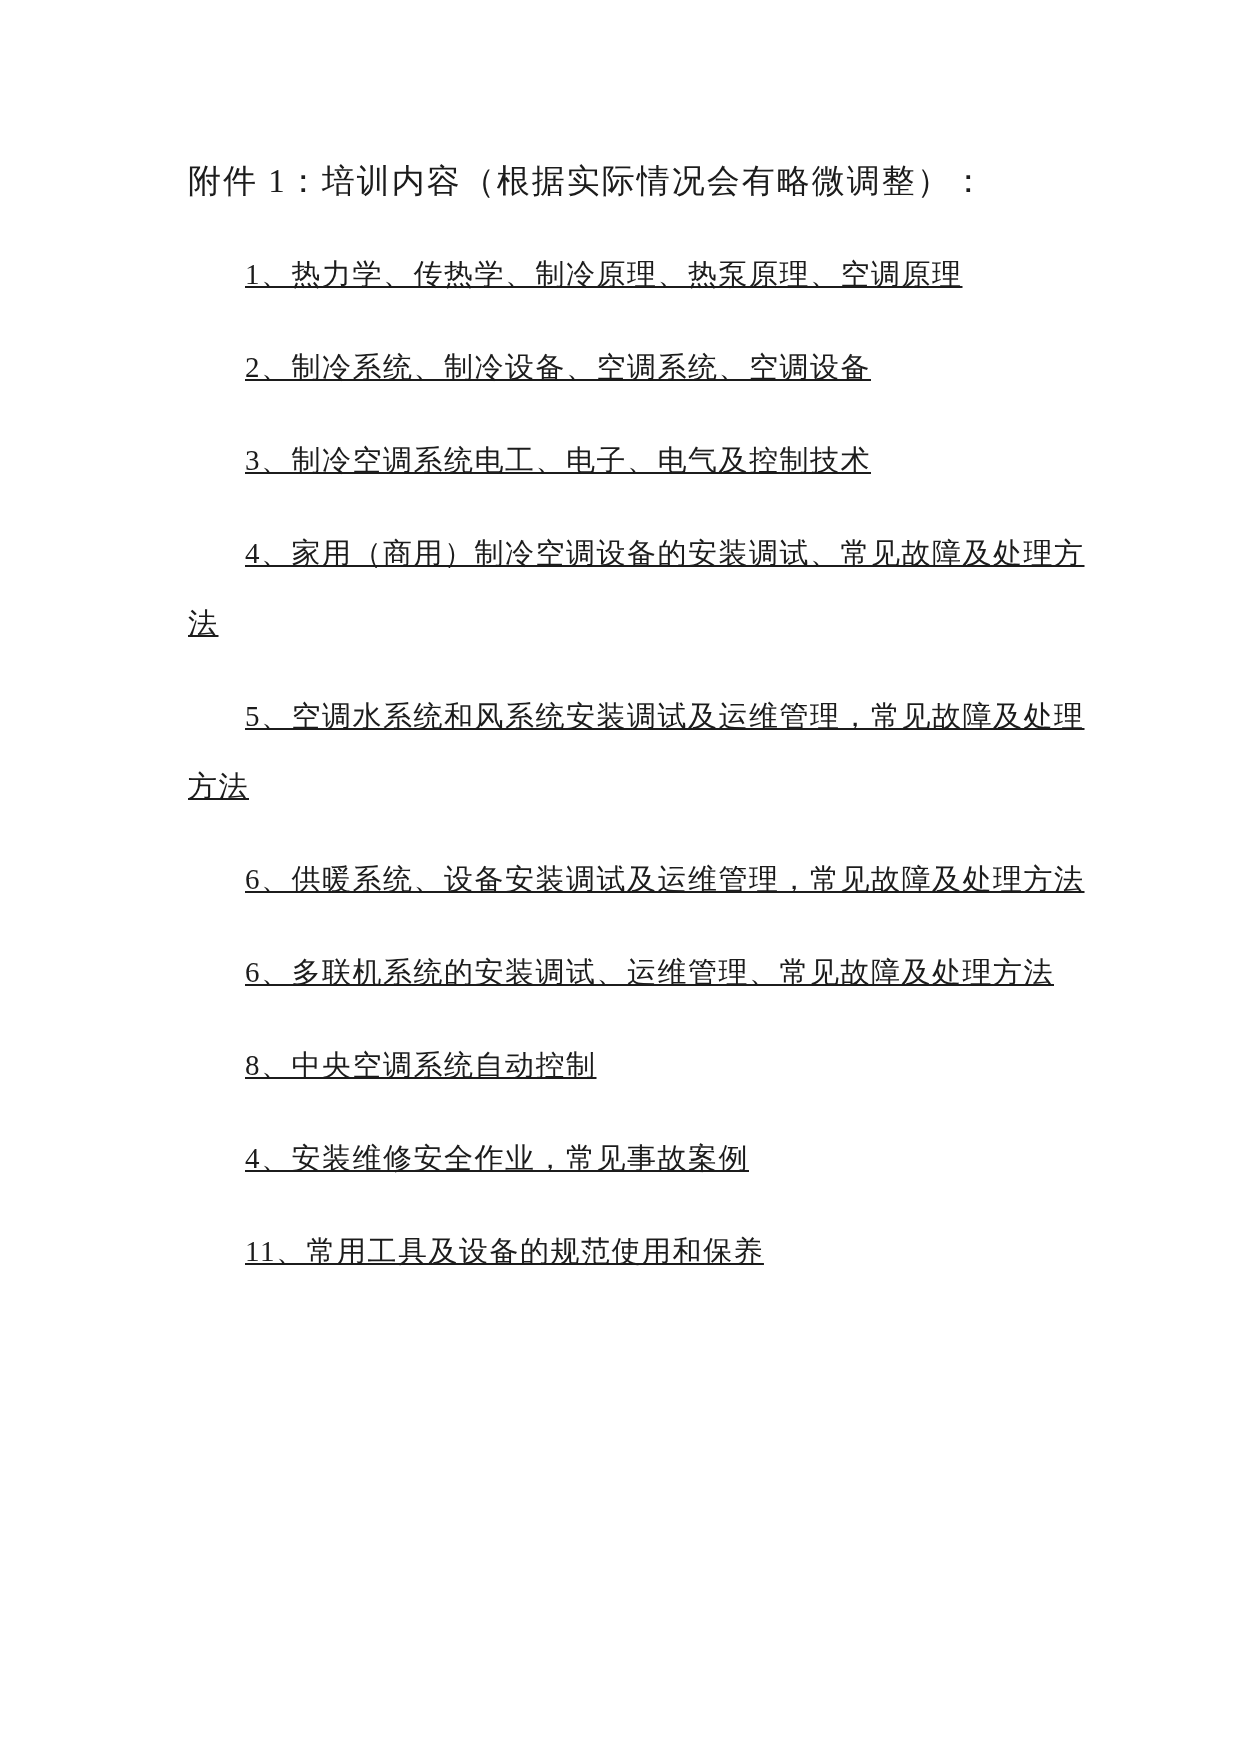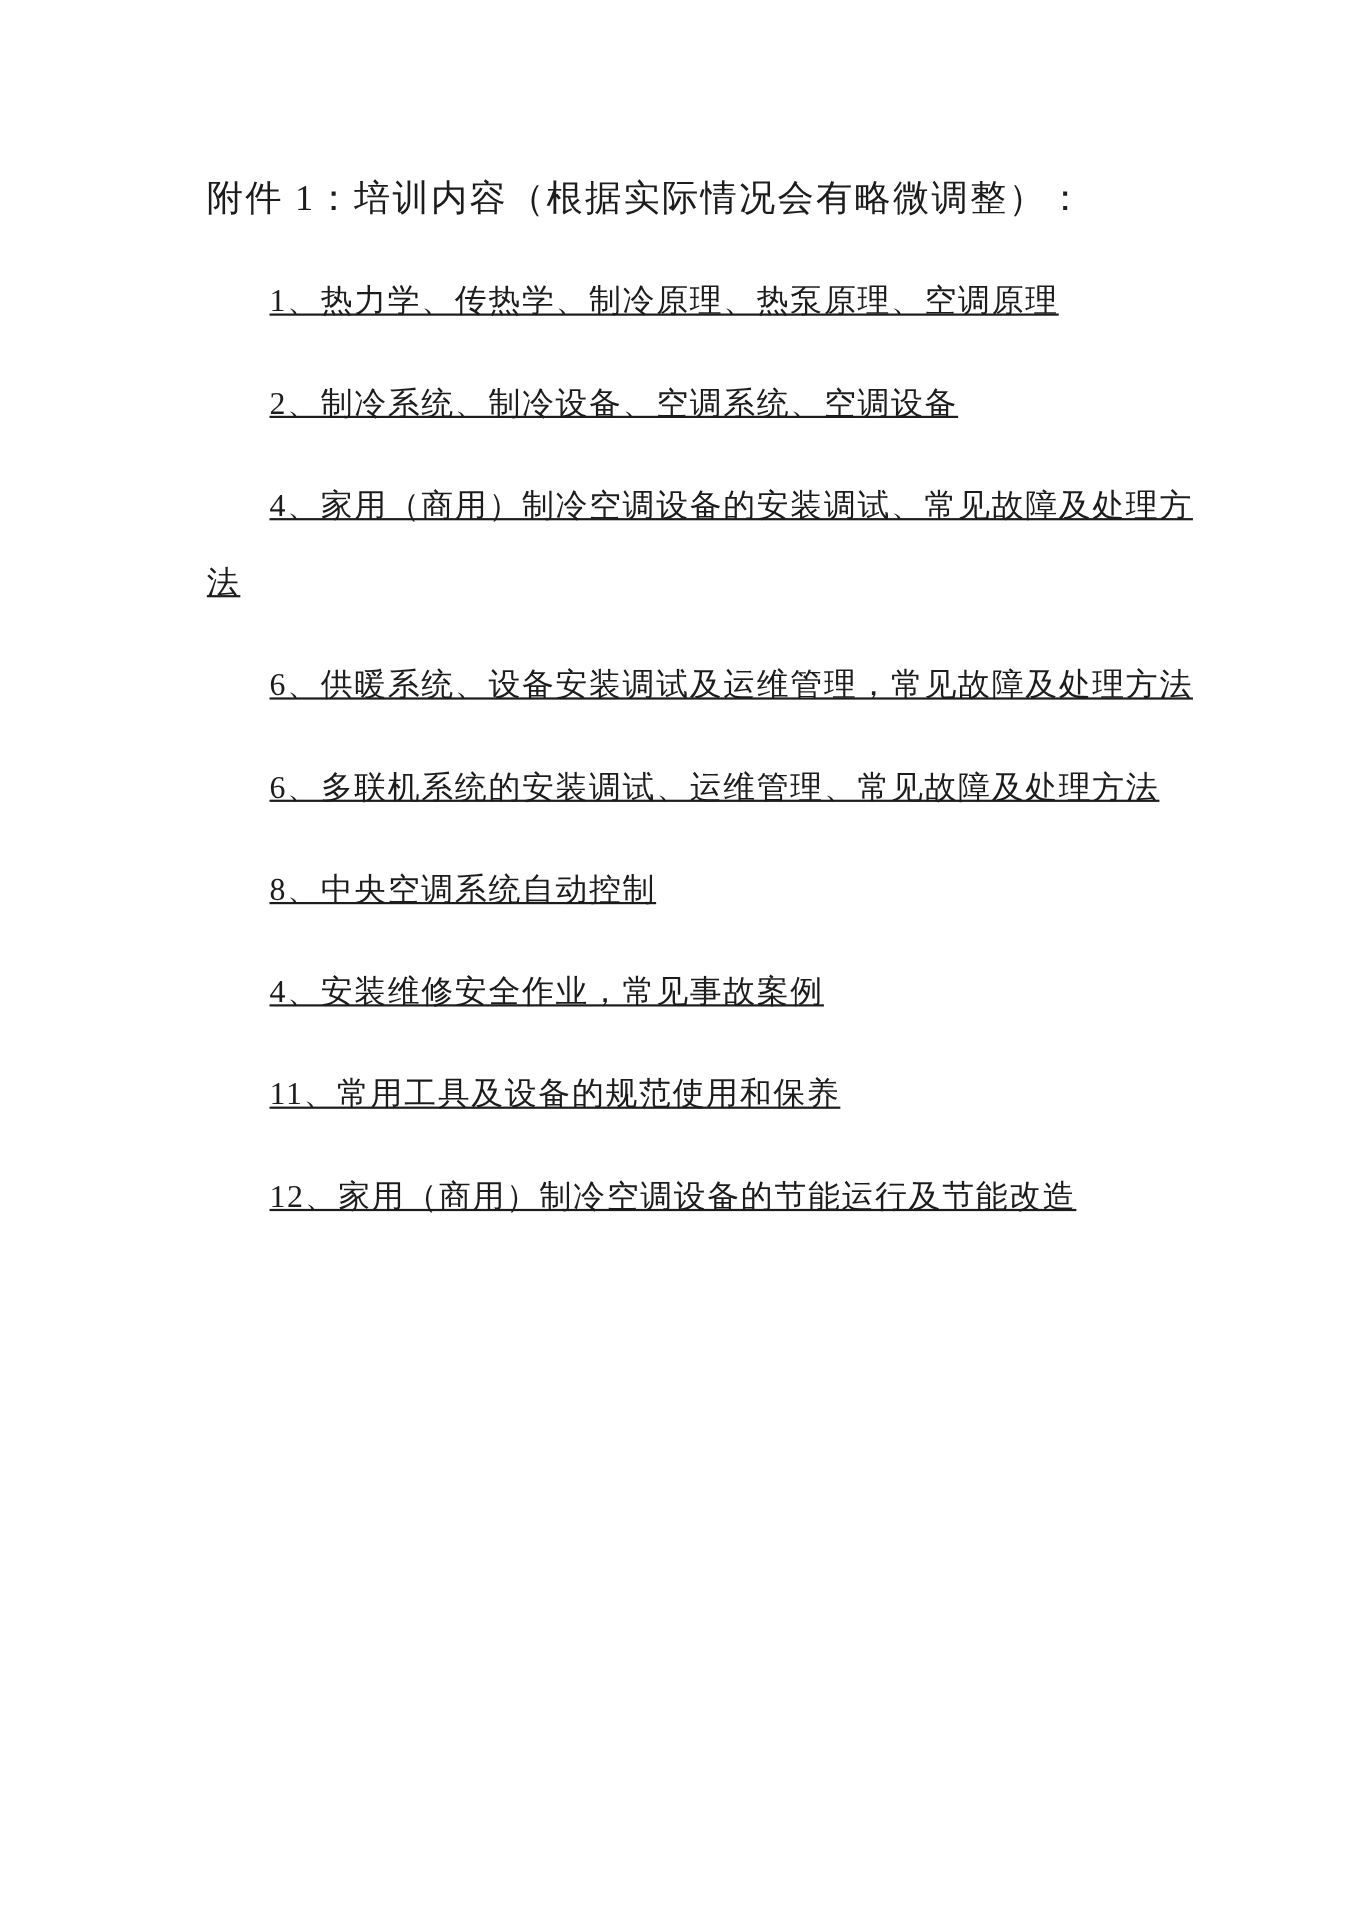--- a/index.html
+++ b/index.html
@@ -50,35 +50,39 @@
   <h1 class="doc-title">附件 1：培训内容（根据实际情况会有略微调整）：</h1>
 
   <div id="items-container">
       <div class="item">
         <div class="line first">1、热力学、传热学、制冷原理、热泵原理、空调原理</div>
       </div>
       <div class="item">
         <div class="line first">2、制冷系统、制冷设备、空调系统、空调设备</div>
       </div>
       <div class="item">
+        <div class="line first">3、制冷空调系统电工、电子、电气及控制技术</div>
+      </div>
+      <div class="item">
         <div class="line first">4、家用（商用）制冷空调设备的安装调试、常见故障及处理方</div>
         <div class="line">法</div>
+      </div>
+      <div class="item">
+        <div class="line first">5、空调水系统和风系统安装调试及运维管理，常见故障及处理</div>
+        <div class="line">方法</div>
       </div>
       <div class="item">
         <div class="line first">6、供暖系统、设备安装调试及运维管理，常见故障及处理方法</div>
       </div>
       <div class="item">
         <div class="line first">6、多联机系统的安装调试、运维管理、常见故障及处理方法</div>
       </div>
       <div class="item">
         <div class="line first">8、中央空调系统自动控制</div>
       </div>
       <div class="item">
         <div class="line first">4、安装维修安全作业，常见事故案例</div>
       </div>
       <div class="item">
         <div class="line first">11、常用工具及设备的规范使用和保养</div>
       </div>
-      <div class="item">
-        <div class="line first">12、家用（商用）制冷空调设备的节能运行及节能改造</div>
-      </div>
     </div>
 </div>
 
 </body></html>

